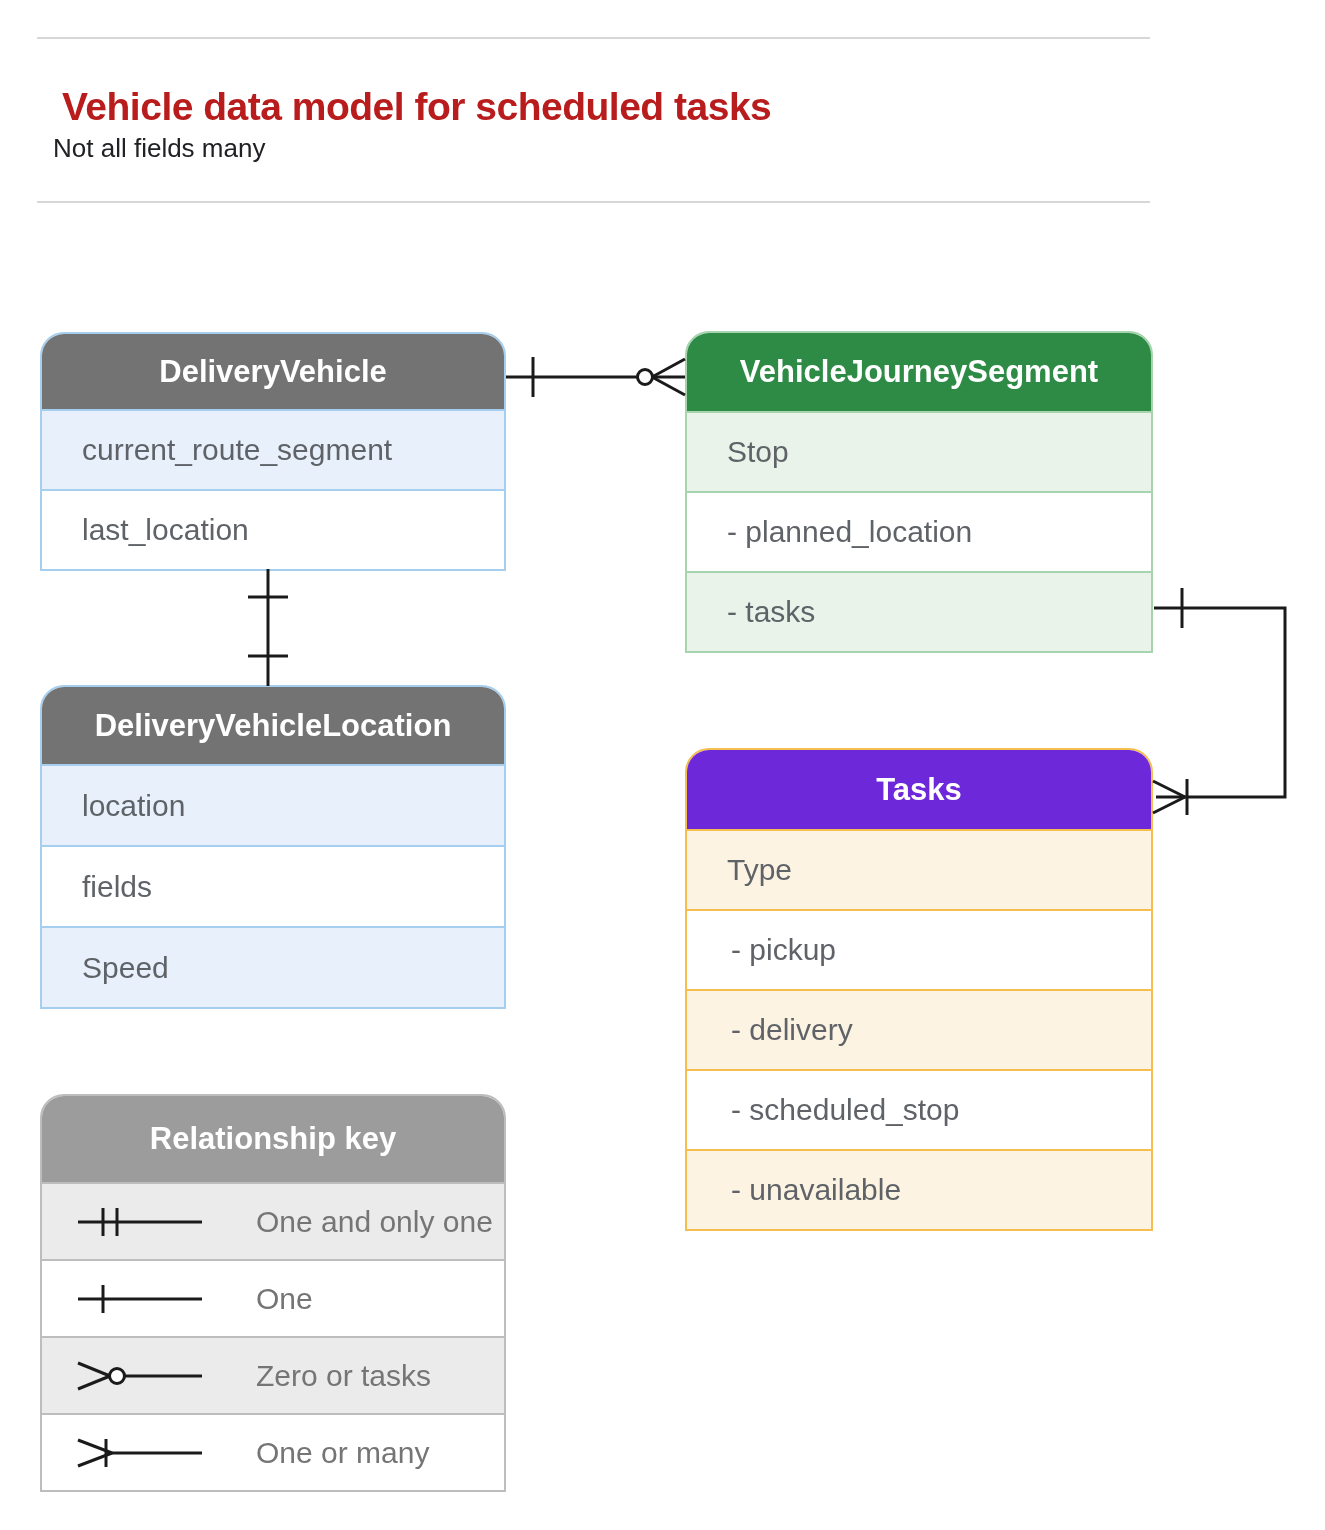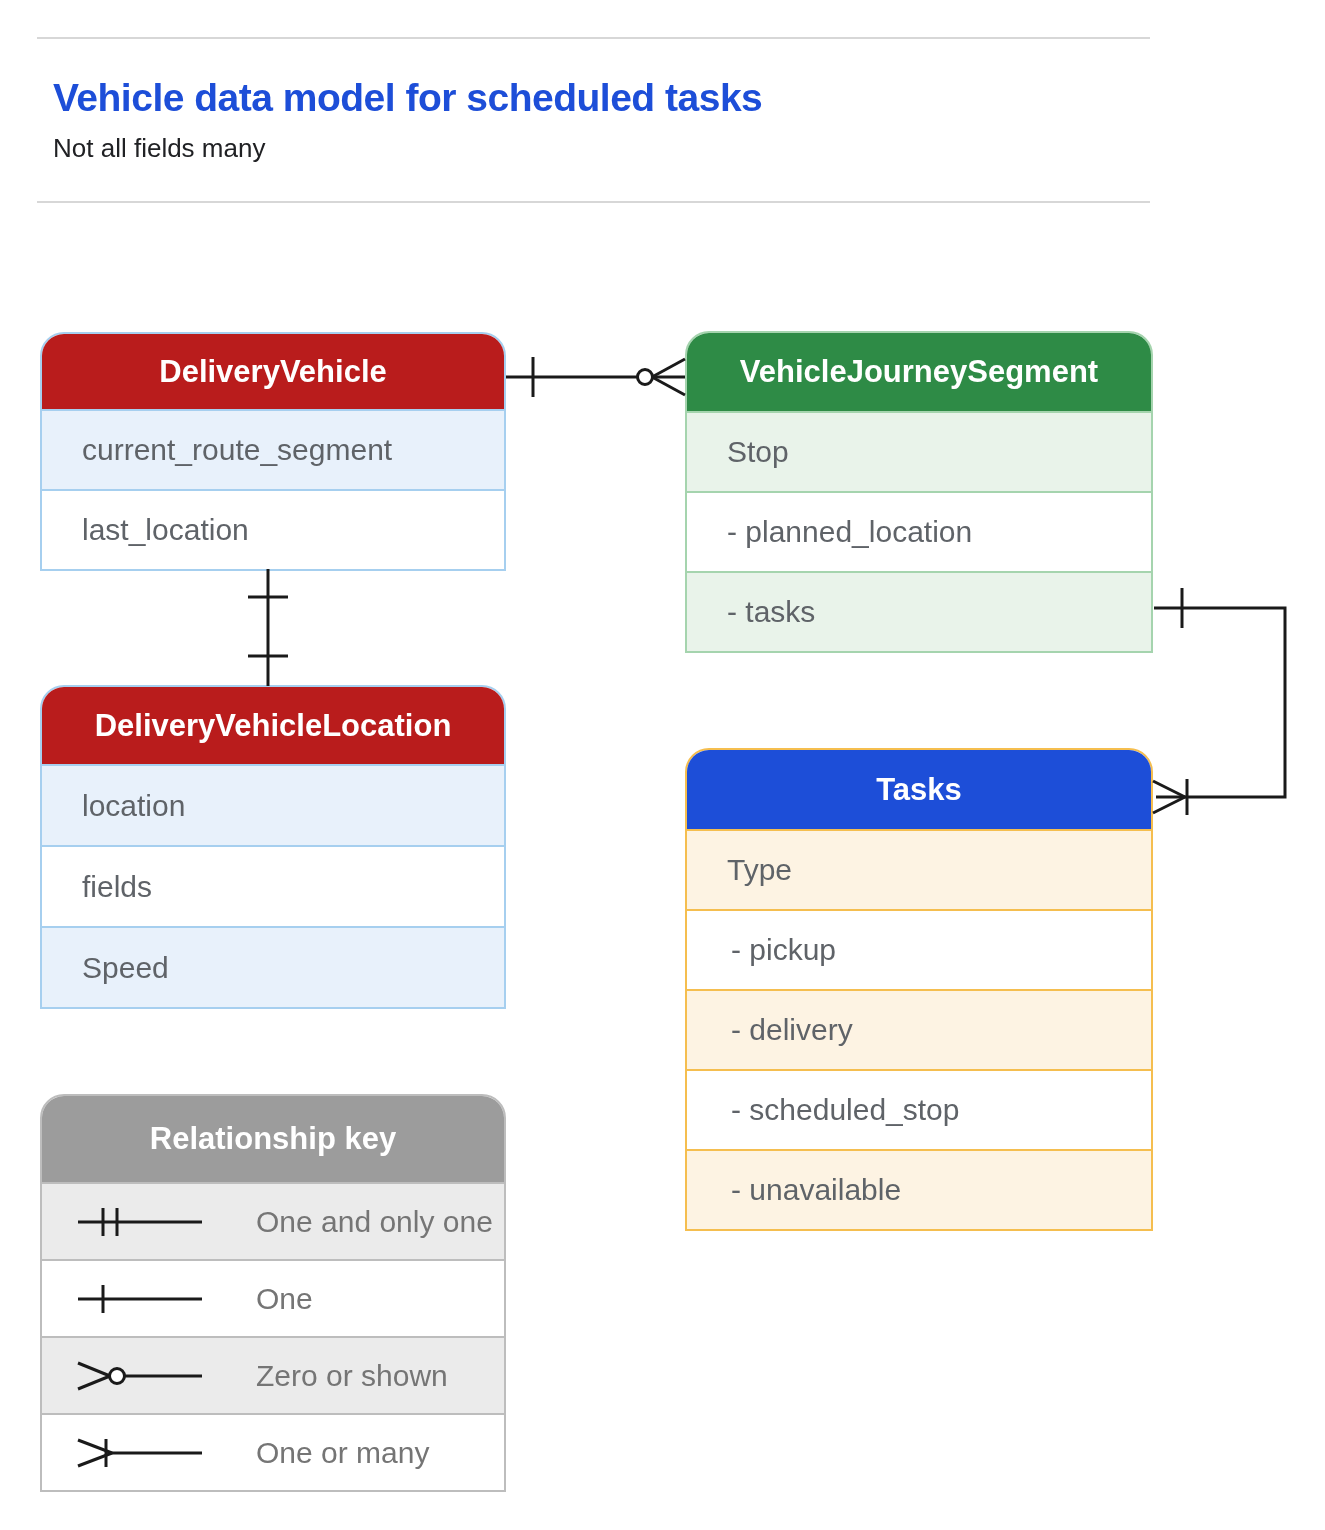--- a/index.html
+++ b/index.html
@@ -4,22 +4,22 @@
 <style>
   html,body{margin:0;padding:0;background:#fff;}
   .canvas{
     position:relative;width:1325px;height:1530px;background:#fff;
     font-family:"Liberation Sans",sans-serif;overflow:hidden;
   }
   .rule{position:absolute;left:37px;width:1113px;height:2px;background:#d7d7d7;}
   .rule-top{top:37px;}
   .rule-bottom{top:201px;}
   .title{
-    position:absolute;left:53px;top:76px;margin:0;
-    font-size:39px;font-weight:700;color:#1d4ed8;letter-spacing:-0.5px;
+    position:absolute;left:53px;top:76px;margin:9px;
+    font-size:39px;font-weight:700;color:#b91c1c;letter-spacing:-0.5px;
   }
   .subtitle{
     position:absolute;left:53px;top:133px;
     font-size:26px;color:#202124;
   }
 
   
   .entity{
     position:absolute;box-sizing:border-box;
     border:2px solid;border-radius:24px 24px 0 0;
@@ -30,31 +30,31 @@
     color:#fff;font-weight:700;font-size:31px;
   }
   .row{
     height:var(--rowh);display:flex;align-items:center;
     padding-left:40px;font-size:30px;color:#5f6368;
     border-top:2px solid;box-sizing:border-box;
   }
   .row.sub{padding-left:44px;}
 
   .blue{border-color:#a6cfef;}
-  .blue .entity-header{background:#b91c1c;}
+  .blue .entity-header{background:#737373;}
   .blue .row{border-color:#a6cfef;}
   .blue .row:nth-child(odd){background:#e8f1fb;}
 
   .green{border-color:#a5d4ae;}
   .green .entity-header{background:#2e8b46;}
   .green .row{border-color:#a5d4ae;}
   .green .row:nth-child(odd){background:#e9f3ea;}
 
   .orange{border-color:#f5be4f;}
-  .orange .entity-header{background:#1d4ed8;}
+  .orange .entity-header{background:#6d28d9;}
   .orange .row{border-color:#f5be4f;}
   .orange .row:nth-child(odd){background:#fdf3e3;}
 
   .key{border-color:#bdbdbd;}
   .key .entity-header{background:#9c9c9c;}
   .key .row{border-color:#bdbdbd;color:#757575;padding-left:28px;}
   .key .row:nth-child(odd){background:#ebebeb;}
   .key .sym{flex:0 0 158px;margin-right:28px;}
   .key .sym svg{display:block;}
 
@@ -133,21 +133,21 @@
       </div>
       <div class="row">
         <span class="sym">
           <svg width="158" height="44" viewBox="0 0 158 44" fill="none" stroke="#1a1a1a" stroke-width="3">
             <line x1="40" y1="22" x2="8" y2="9"></line>
             <line x1="40" y1="22" x2="8" y2="35"></line>
             <line x1="54" y1="22" x2="132" y2="22"></line>
             <circle cx="47" cy="22" r="7.5" fill="#fff"></circle>
           </svg>
         </span>
-        <span>Zero or shown</span>
+        <span>Zero or tasks</span>
       </div>
       <div class="row">
         <span class="sym">
           <svg width="158" height="44" viewBox="0 0 158 44" fill="none" stroke="#1a1a1a" stroke-width="3">
             <line x1="42" y1="22" x2="8" y2="9"></line>
             <line x1="42" y1="22" x2="8" y2="35"></line>
             <line x1="36" y1="8" x2="36" y2="36"></line>
             <line x1="42" y1="22" x2="132" y2="22"></line>
           </svg>
         </span>

